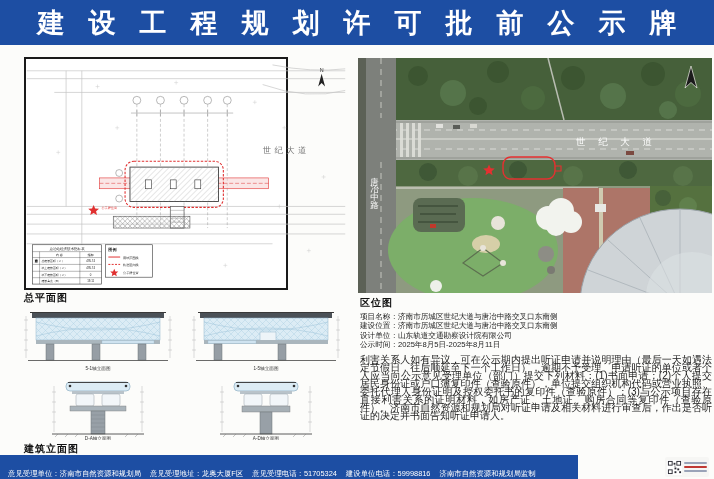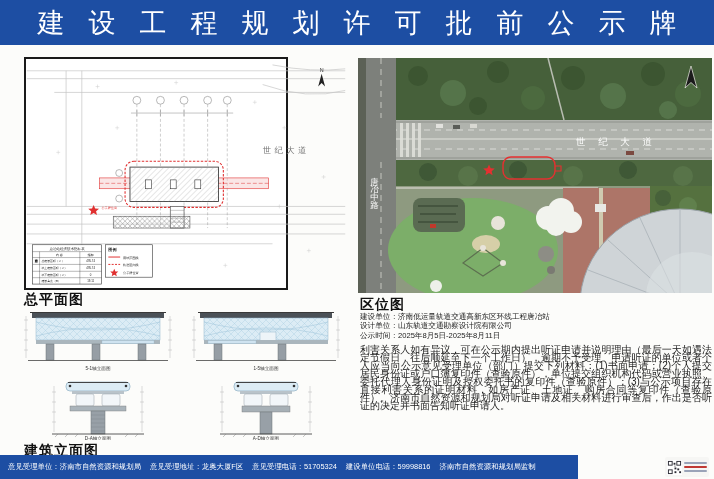--- a/index.html
+++ b/index.html
@@ -1,38 +1,38 @@
 <!DOCTYPE html>
 <html><head>
 <meta charset="utf-8">
 <style>
   html,body{margin:0;padding:0;background:#e8e8e6;}
   .board{position:relative;width:714px;height:479px;background:#fcfcfa;overflow:hidden;
          font-family:"Liberation Sans","DejaVu Sans",sans-serif;}
   
   .header{position:absolute;left:0;top:0;width:714px;height:45px;background:#1d4ea3;
           display:flex;align-items:center;justify-content:center;}
-  .header .title{color:#fff;font-size:27px;font-weight:normal;letter-spacing:24px;
+  .header .title{color:#fff;font-size:27px;font-weight:bold;letter-spacing:24px;
                  text-indent:24px;white-space:nowrap;}
   
   .plan-box{position:absolute;left:24px;top:57px;width:264px;height:233px;
             border:2px solid #1a1a1a;background:#fff;box-sizing:border-box;}
   .map-box{position:absolute;left:358px;top:58px;width:354px;height:235px;background:#0ea5e9;overflow:hidden;}
-  .section-label{position:absolute;font-size:14px;font-weight:bold;color:#111;letter-spacing:1px;}
+  .section-label{position:absolute;font-size:10px;font-weight:bold;color:#111;letter-spacing:1px;}
   #lbl-plan{left:24px;top:291px;}
   #lbl-map{left:360px;top:296px;}
   #lbl-elev{left:24px;top:442px;}
   .elev-box{position:absolute;left:14px;top:306px;width:336px;height:134px;}
   
   .info{position:absolute;left:360px;top:312px;width:352px;color:#1c1c1c;}
   .info .field{font-size:7.6px;line-height:9.4px;white-space:nowrap;}
   .info .para{margin-top:6px;font-size:10px;line-height:8px;text-align:justify;}
   
   .footer{position:absolute;left:0;top:455px;width:578px;height:24px;background:#1d4ea3;
-          display:flex;align-items:center;justify-content:flex-start;gap:9px;
+          display:flex;align-items:flex-end;justify-content:flex-start;gap:9px;
           padding:0 54px 0 8px;box-sizing:border-box;}
   .footer .seg{color:#fff;font-size:7.4px;white-space:nowrap;}
   .qr-card{position:absolute;right:5px;top:457px;width:44px;height:20px;background:#f6f6f4;
            border-radius:2px;display:flex;align-items:center;gap:2px;padding:2px;box-sizing:border-box;}
   .qr-pattern{width:15px;height:15px;flex:0 0 auto;}
   .qr-lines{display:flex;flex-direction:column;gap:2px;flex:1;}
   .qr-lines i{display:block;height:2px;border-radius:1px;}
   .qr-lines i:nth-child(1){background:#9aa3b8;}
   .qr-lines i:nth-child(2){background:#c03a34;}
   .qr-lines i:nth-child(3){background:#9aa3b8;}
@@ -374,21 +374,22 @@
         <rect x="-6" y="106" width="12" height="22" fill="#98a0a7" stroke="#6d747a" stroke-width="0.5"></rect>
         <path d="M-46 128 H46" stroke="#333" stroke-width="0.8"></path>
         <path d="M-40 128 l-3 3 M-30 128 l-3 3 M-20 128 l-3 3 M30 128 l-3 3 M40 128 l-3 3" stroke="#777" stroke-width="0.4"></path>
         <text x="0" y="133.5" font-size="4.6" fill="#333" text-anchor="middle">A-D轴立面图</text>
       </g>
     </svg>
   </div>
   <div class="section-label" id="lbl-elev">建筑立面图</div>
 
   <div class="info">
-    <div class="field">建设单位：济南低运量轨道交通高新东区环线工程唐冶站</div>
+    <div class="field">项目名称：济南市历城区世纪大道与唐冶中路交叉口东南侧</div>
+    <div class="field">建设位置：济南市历城区世纪大道与唐冶中路交叉口东南侧</div>
     <div class="field">设计单位：山东轨道交通勘察设计院有限公司</div>
     <div class="field">公示时间：2025年8月5日-2025年8月11日</div>
     <div class="para">利害关系人如有异议，可在公示期内提出听证申请并说明理由（最后一天如遇法定节假日，往后顺延至下一个工作日），逾期不予受理。申请听证的单位或者个人应当向公示意见受理单位（部门）提交下列材料：(1)书面申请；(2)个人提交居民身份证或户口簿复印件（查验原件），单位提交组织机构代码或营业执照、委托代理人身份证明及授权委托书的复印件（查验原件）；(3)与公示项目存在直接利害关系的证明材料，如房产证、土地证、购房合同等复印件（查验原件）。济南市自然资源和规划局对听证申请及相关材料进行审查后，作出是否听证的决定并书面告知听证申请人。</div>
   </div>
 
   <div class="footer">
     <span class="seg">意见受理单位：济南市自然资源和规划局</span>
     <span class="seg">意见受理地址：龙奥大厦F区</span>
     <span class="seg">意见受理电话：51705324</span>
     <span class="seg">建设单位电话：59998816</span>

